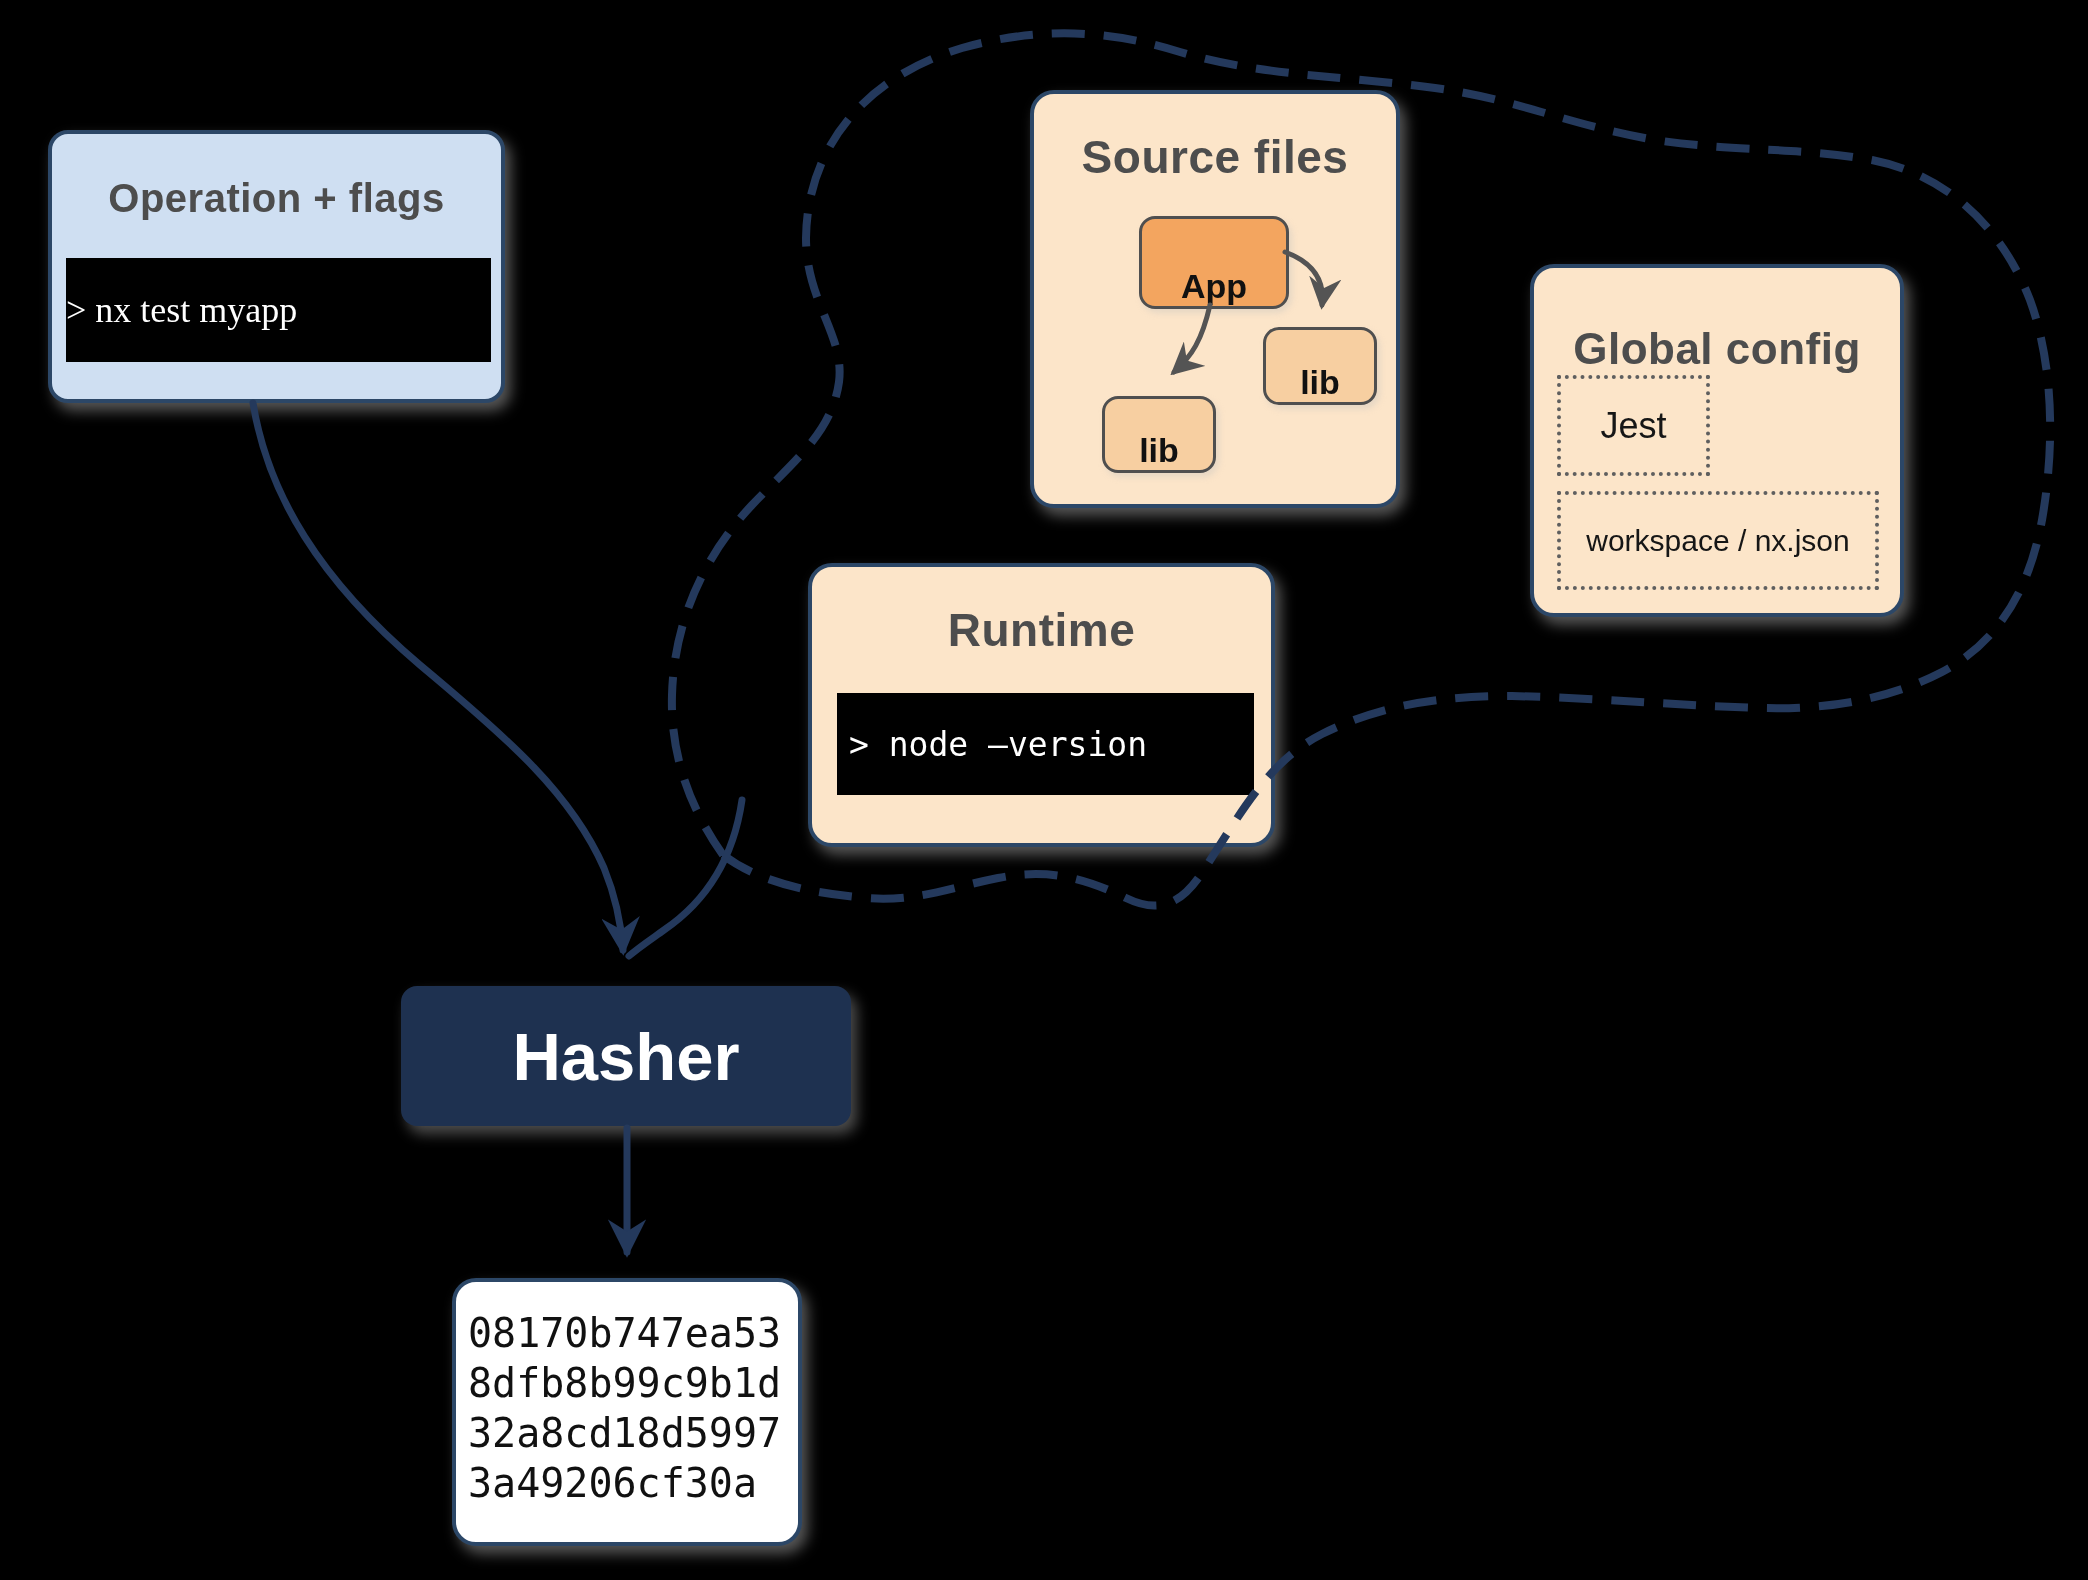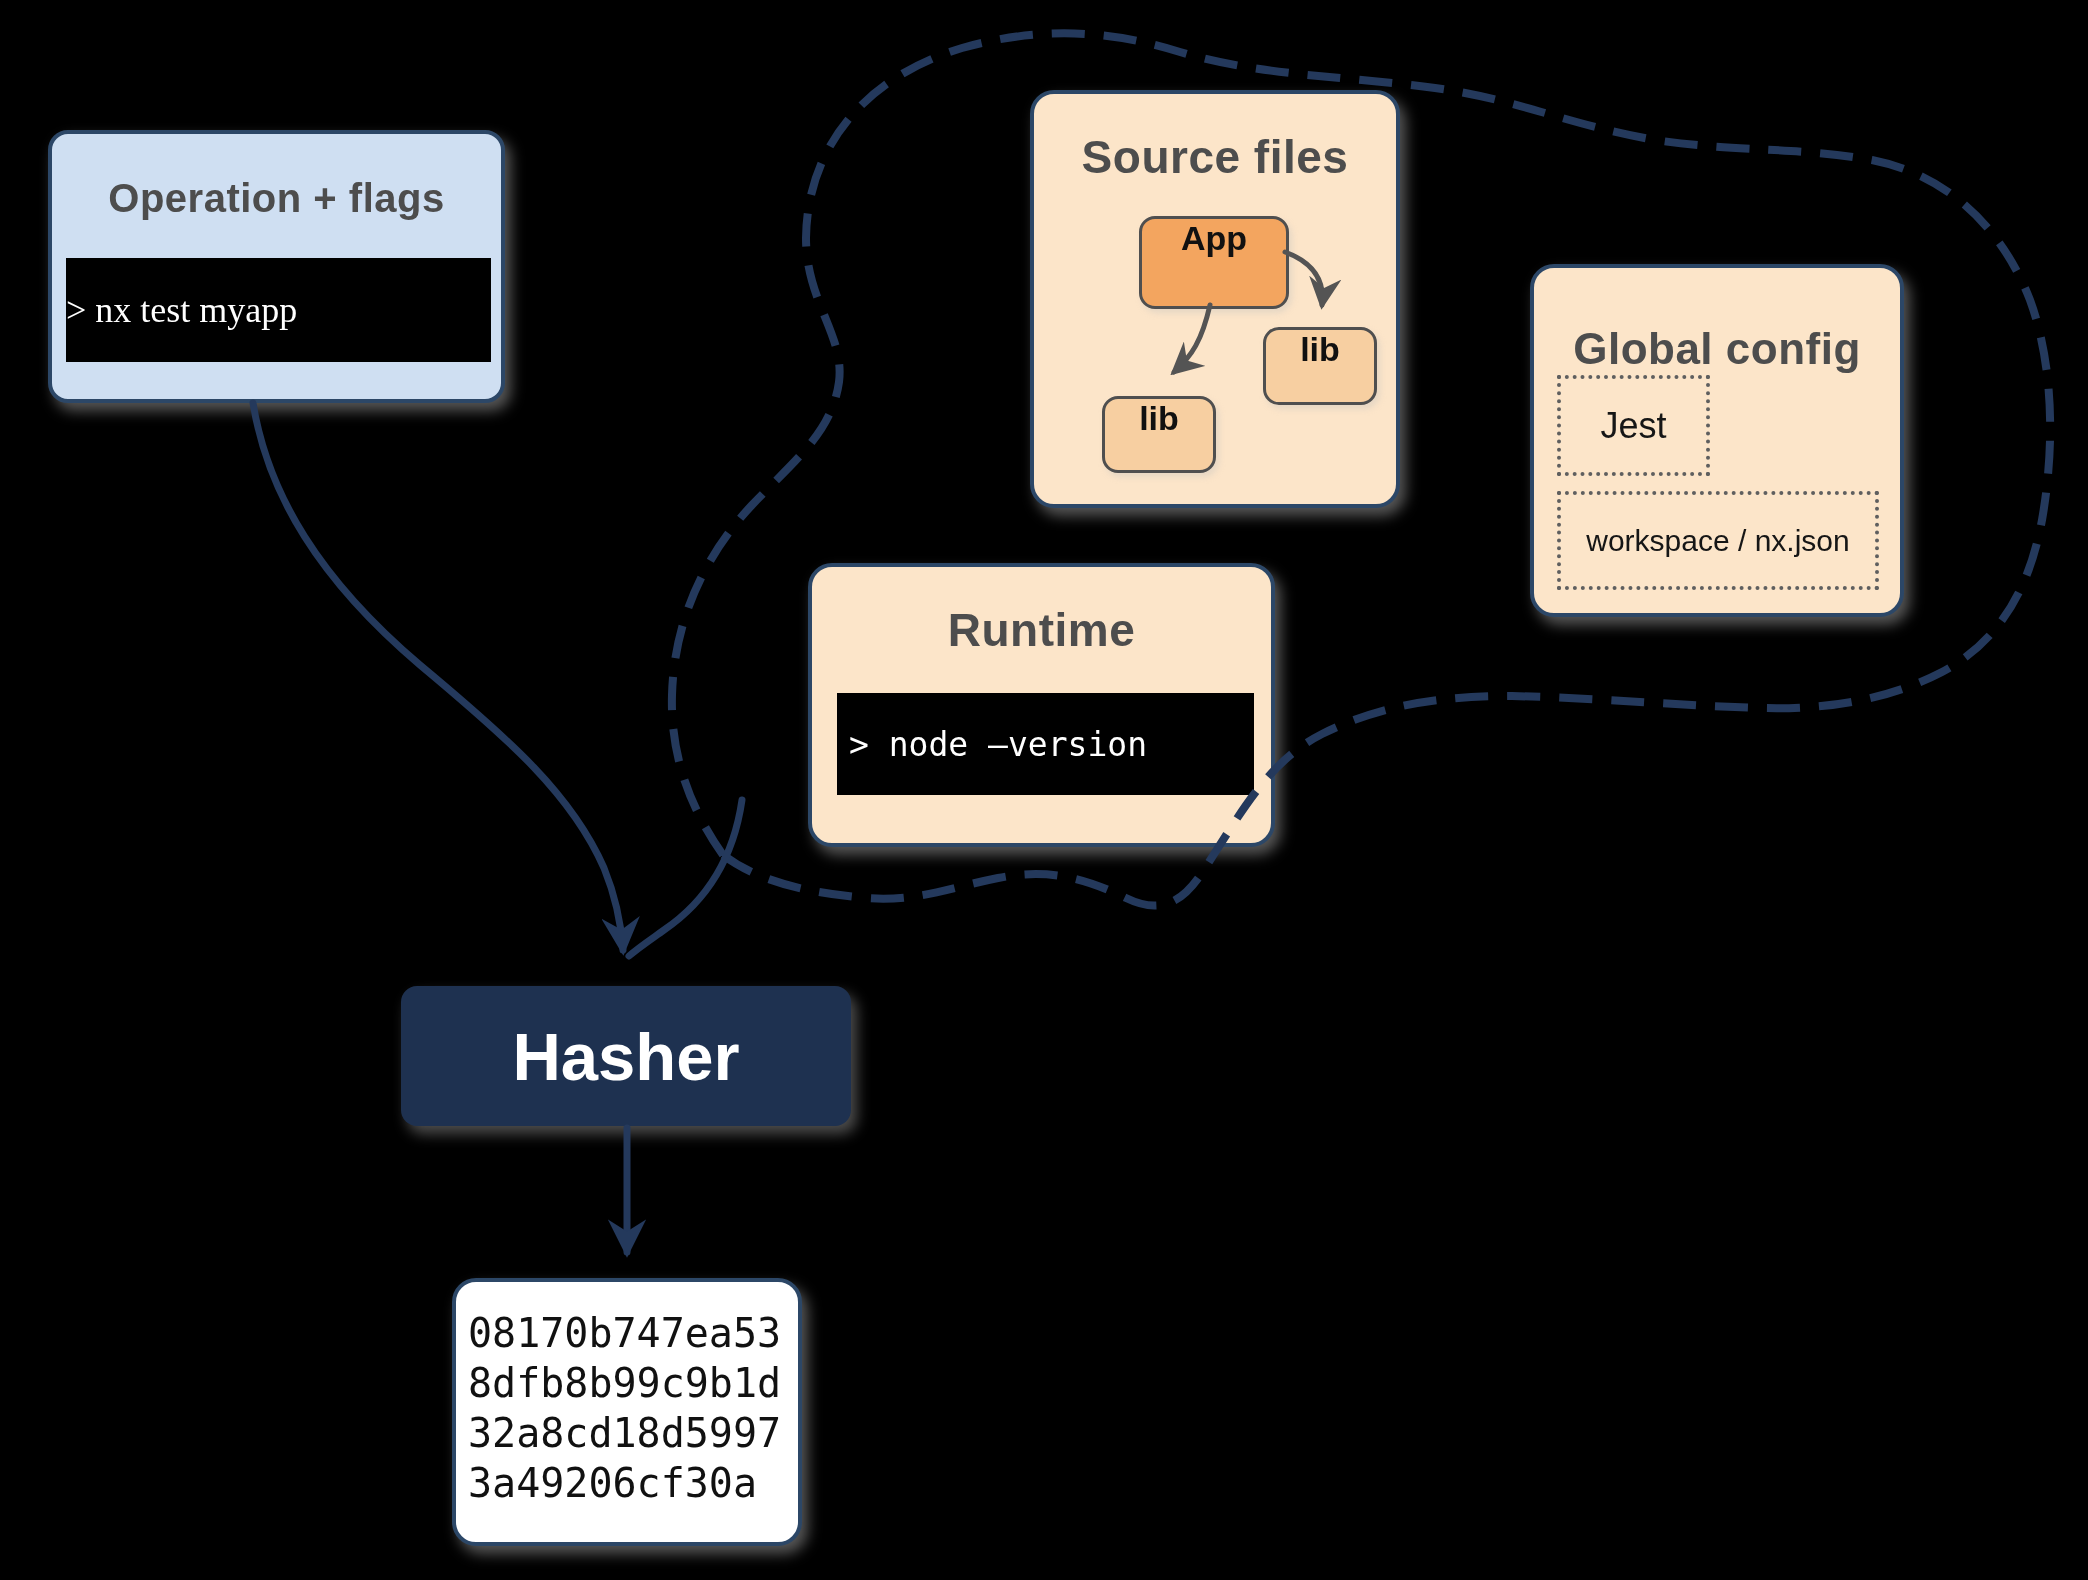--- a/index.html
+++ b/index.html
@@ -35,21 +35,21 @@
     box-sizing:border-box;
     color:#fff;
     font-family:"DejaVu Sans Mono", monospace;
     white-space:pre;
   }
   .node{
     position:absolute;
     border:3px solid #4f4f4f;
     border-radius:16px;
     box-sizing:border-box;
-    display:flex;align-items:flex-start;justify-content:center;
+    display:flex;align-items:flex-end;justify-content:center;
     font-weight:bold;color:#111;
     box-shadow:3px 4px 6px rgba(190,190,190,0.35);
   }
   .chip{
     position:absolute;
     border:4px dotted #5f5f5f;
     box-sizing:border-box;
     display:flex;align-items:center;justify-content:center;
     color:#161616;
   }

